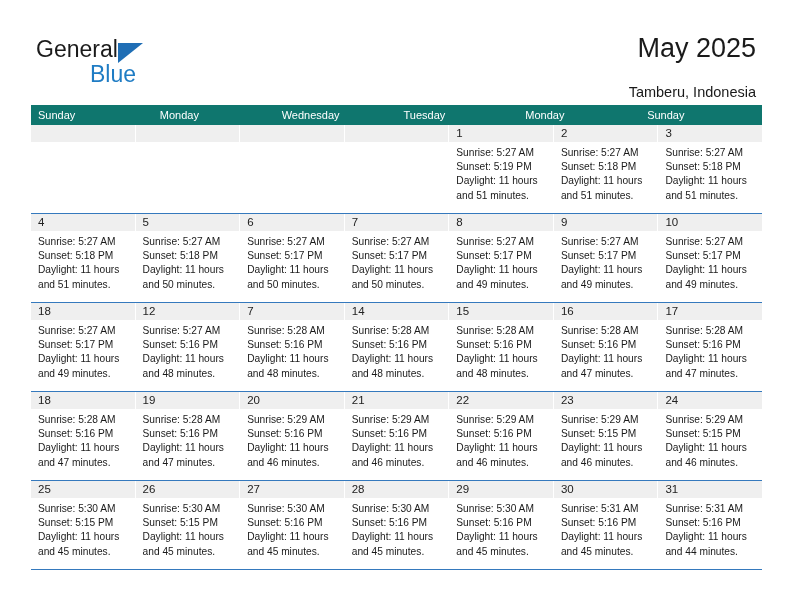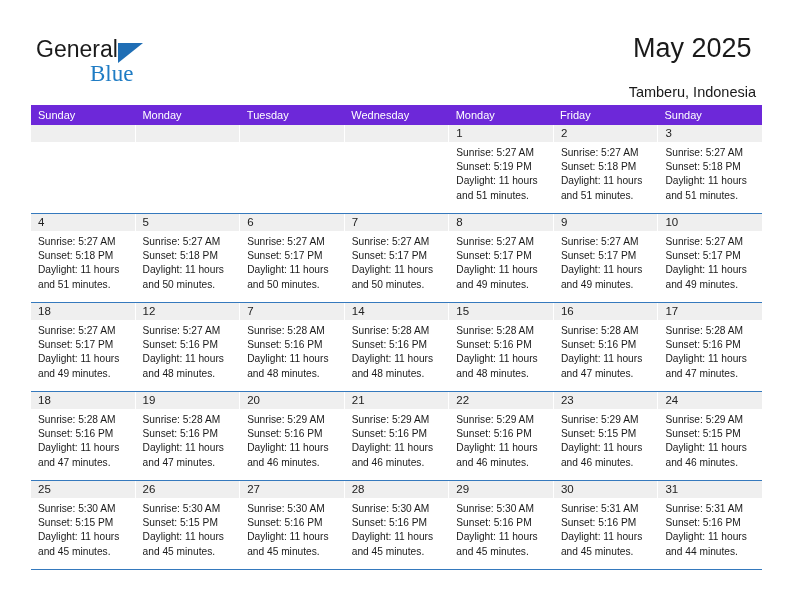--- a/index.html
+++ b/index.html
@@ -55,27 +55,27 @@
     height: 0;
     border-left: 25px solid #1f6eb5;
     border-bottom: 20px solid transparent;
   }
   .logo-blue {
     position: absolute;
     left: 54px;
     top: 25px;
     font-size: 23px;
     color: #1f7cc4;
-    font-family: Liberation Serif, serif;
+    font-family: Liberation Sans, sans-serif;
   }
   .title-block {
     position: absolute;
     right: 36px;
     top: 32px;
-    text-align: center;
+    text-align: right;
   }
   .cal-title {
     font-size: 27px;
     color: #1a1a1a;
     line-height: 32px;
     white-space: nowrap;
   }
   .cal-subtitle {
     font-size: 14.5px;
     color: #1a1a1a;
@@ -86,21 +86,21 @@
 
   
   .calendar {
     position: absolute;
     left: 31px;
     top: 105px;
     width: 731px;
   }
   .dow-row {
     display: flex;
-    background: #6d28d9;
+    background: #0f766e;
     height: 20px;
   }
   .dow-cell {
     flex: 1 1 0;
     color: #ffffff;
     font-size: 11px;
     line-height: 20px;
     padding-left: 7px;
     box-sizing: border-box;
     white-space: nowrap;
@@ -160,24 +160,23 @@
     <div class="title-block">
       <div class="cal-title">May 2025</div>
       <div class="cal-subtitle">Tamberu, Indonesia</div>
     </div>
   </div>
 
   <div class="calendar">
     <div class="dow-row" id="dow-row">
         <div class="dow-cell">Sunday</div>
         <div class="dow-cell">Monday</div>
+        <div class="dow-cell">Wednesday</div>
         <div class="dow-cell">Tuesday</div>
-        <div class="dow-cell">Wednesday</div>
         <div class="dow-cell">Monday</div>
-        <div class="dow-cell">Friday</div>
         <div class="dow-cell">Sunday</div>
       </div>
     <div id="weeks-container">
         <div class="week-row">
           <div class="day-cell empty">
             <div class="daynum-strip">
               <span class="daynum"></span>
             </div>
           </div>
           <div class="day-cell empty">

